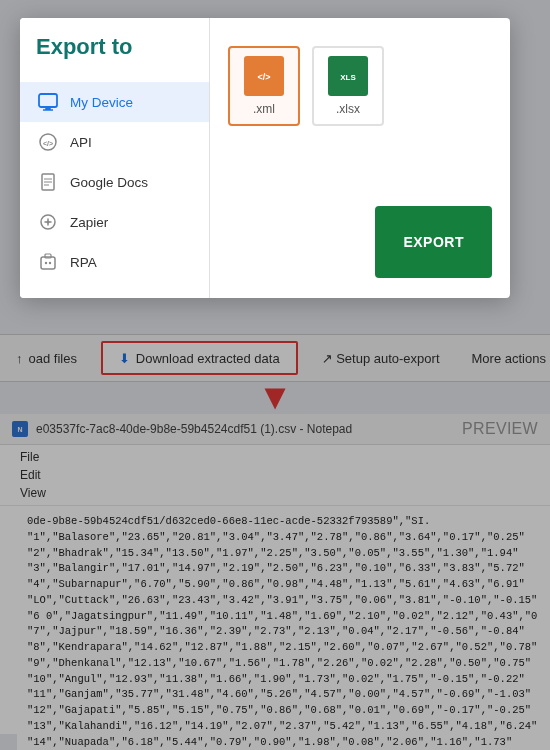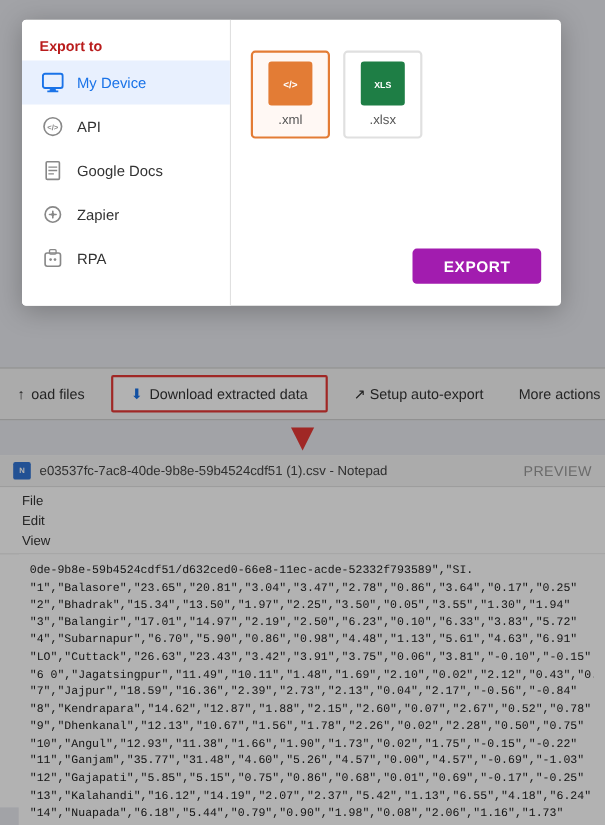--- a/index.html
+++ b/index.html
@@ -45,24 +45,24 @@
     
     .modal-sidebar {
       width: 190px;
       background: #fff;
       border-right: 1px solid #e0e0e0;
       padding: 16px 0 16px 0;
       flex-shrink: 0;
     }
 
     .modal-sidebar-title {
-      font-size: 13px;
+      font-size: 22px;
       font-weight: 600;
-      color: #b91c1c;
-      padding: 0 16px 6px 16px;
+      color: #0f766e;
+      padding: 0 16px 22px 16px;
     }
 
     .sidebar-item {
       display: flex;
       align-items: center;
       padding: 8px 16px;
       cursor: pointer;
       border-radius: 0;
       gap: 10px;
       transition: background 0.15s;
@@ -158,24 +158,24 @@
       color: #555;
     }
 
     .export-btn-row {
       display: flex;
       justify-content: flex-end;
       margin-top: auto;
     }
 
     .export-btn {
-      background: #a21caf;
+      background: #15803d;
       color: white;
       border: none;
-      padding: 8px 28px;
+      padding: 28px 28px;
       border-radius: 4px;
       font-size: 14px;
       font-weight: 600;
       cursor: pointer;
       letter-spacing: 0.5px;
     }
 
     
     .bg-area {
       position: absolute;
@@ -272,21 +272,21 @@
       font-weight: bold;
     }
 
     .file-name {
       font-size: 12px;
       color: #444;
       flex: 1;
     }
 
     .preview-badge {
-      font-size: 13px;
+      font-size: 16px;
       color: #999;
       font-weight: 500;
       letter-spacing: 0.3px;
     }
 
     .file-menu {
       display: flex;
       gap: 0;
       padding: 3px 12px;
       background: #fff;

